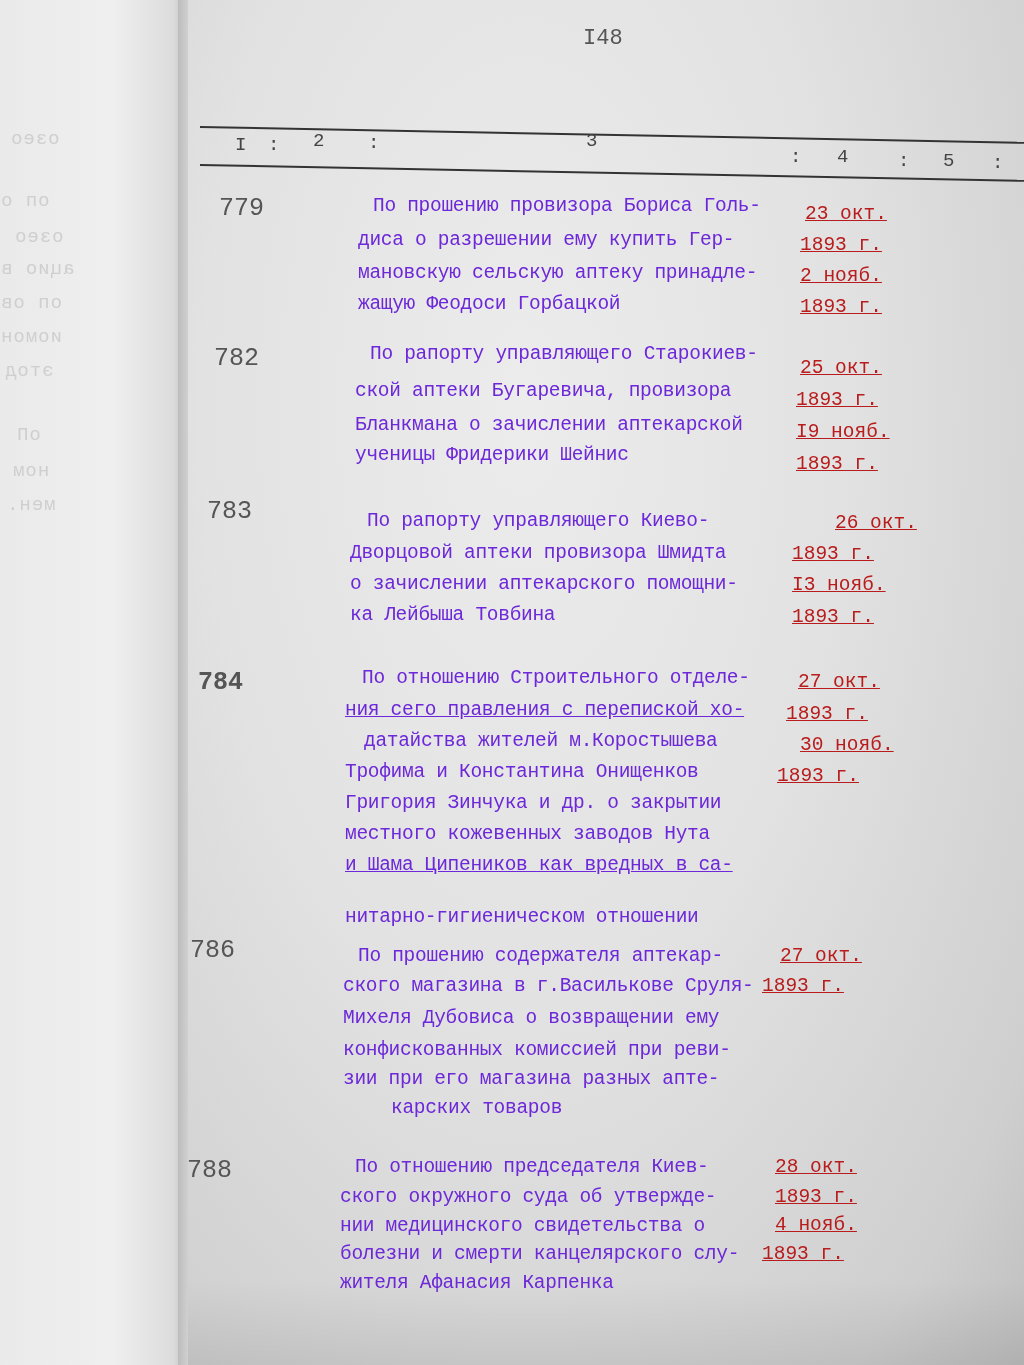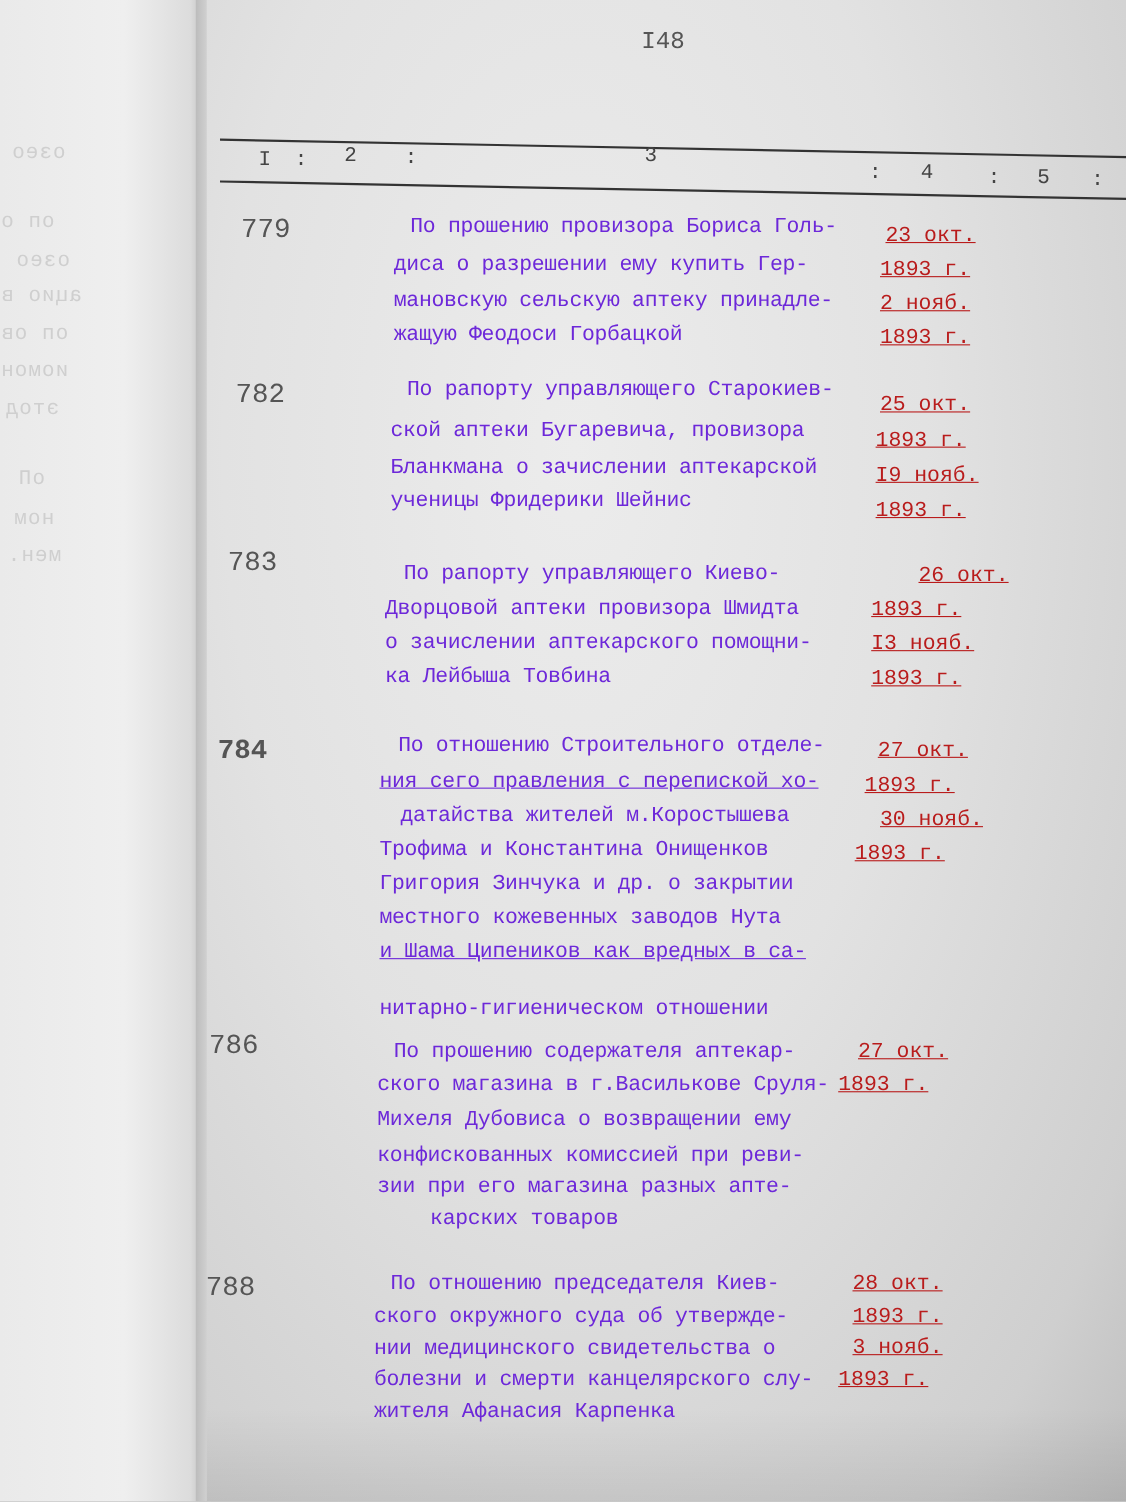--- a/index.html
+++ b/index.html
@@ -150,17 +150,17 @@
 
 <div>
   <div class="entry-num" style="left:187px;top:1156px;">788</div>
   <div class="entry-line" style="left:355px;top:1156px;">По отношению председателя Киев-</div>
   <div class="entry-line" style="left:340px;top:1186px;">ского окружного суда об утвержде-</div>
   <div class="entry-line" style="left:340px;top:1215px;">нии медицинского свидетельства о</div>
   <div class="entry-line" style="left:340px;top:1243px;">болезни и смерти канцелярского слу-</div>
   <div class="entry-line" style="left:340px;top:1272px;">жителя Афанасия Карпенка</div>
   <div class="date-line" style="left:775px;top:1156px;">28 окт.</div>
   <div class="date-line" style="left:775px;top:1186px;">1893 г.</div>
-  <div class="date-line" style="left:775px;top:1214px;">3 нояб.</div>
+  <div class="date-line" style="left:775px;top:1214px;">4 нояб.</div>
   <div class="date-line" style="left:762px;top:1243px;">1893 г.</div>
 </div>
 
 <div class="shadow-bottom"></div>
 
 </body></html>

